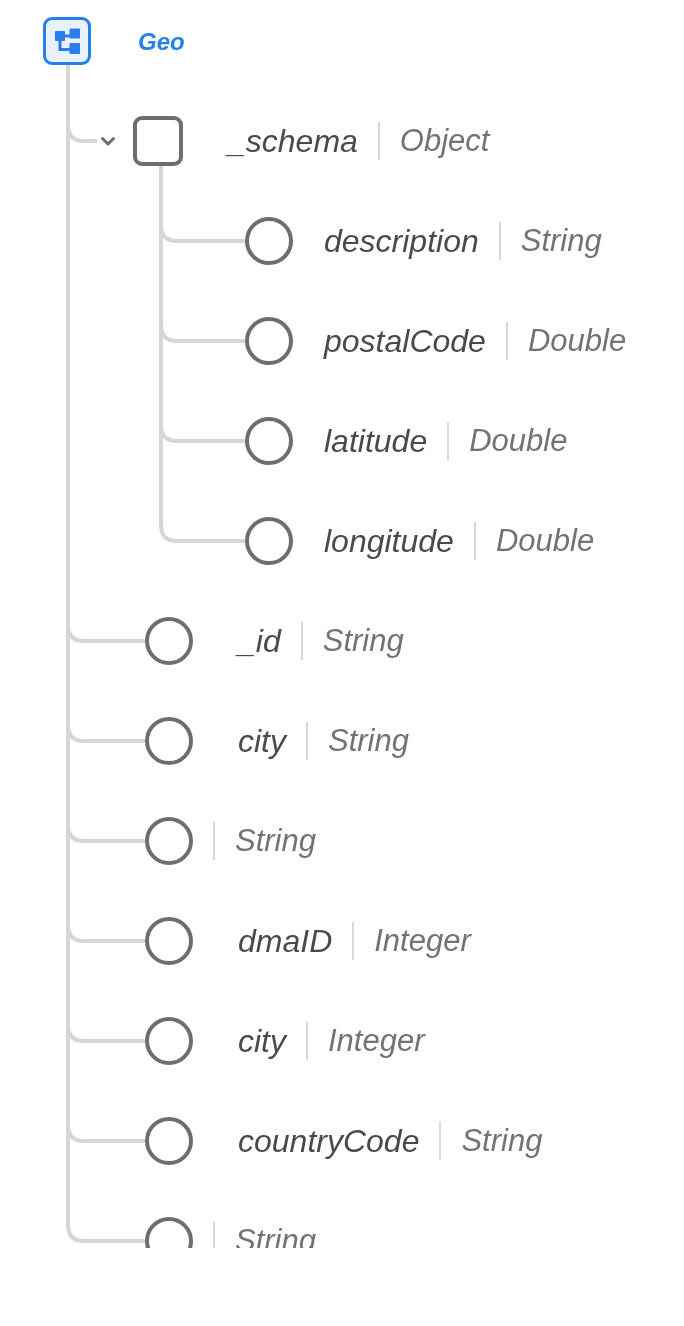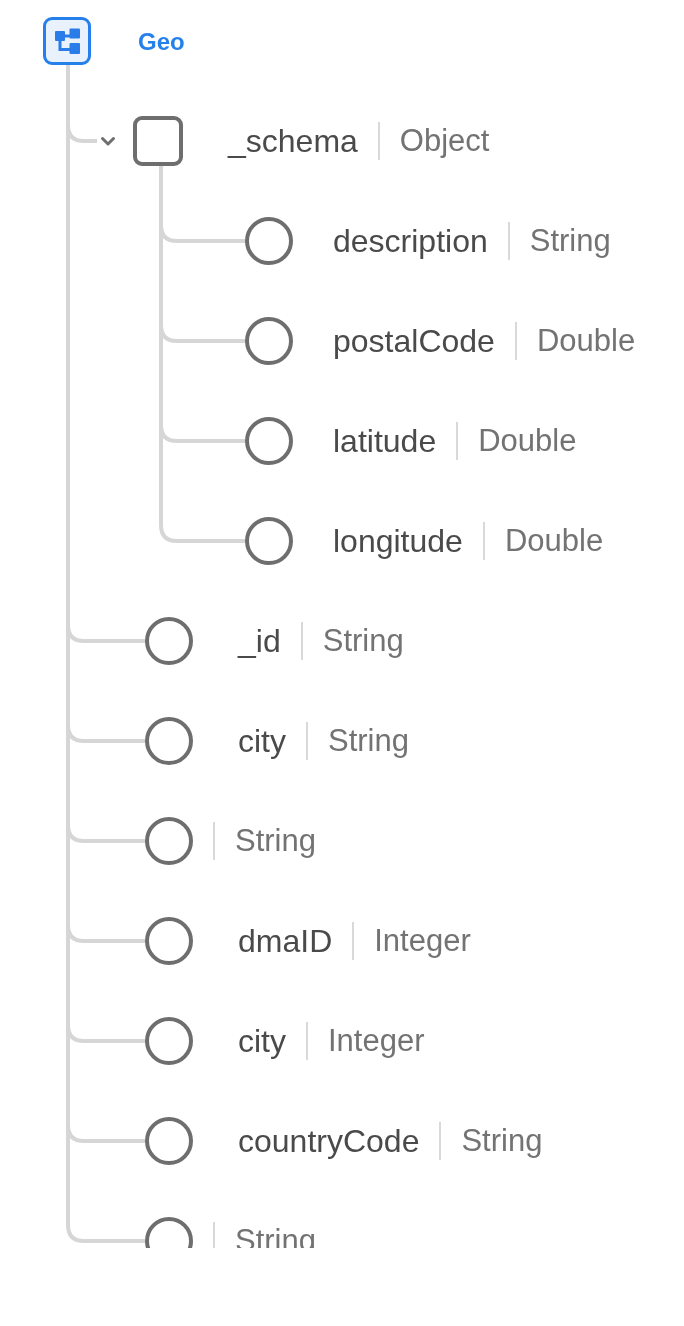--- a/index.html
+++ b/index.html
@@ -3,20 +3,21 @@
 <meta charset="utf-8">
 <style>
   html, body { margin: 0; padding: 0; background: #ffffff; }
   .canvas {
     position: relative;
     width: 684px;
     height: 1248px;
     background: #ffffff;
     font-family: "Liberation Sans", "DejaVu Sans", sans-serif;
     overflow: hidden;
+    font-style: italic;
   }
 
   
   .connectors {
     position: absolute;
     left: 0; top: 0;
     width: 684px; height: 1326px;
     pointer-events: none;
   }
   .connectors path {
@@ -90,21 +91,21 @@
     flex: 0 0 auto;
     cursor: pointer;
   }
 
   .field-name {
     margin-left: 45px;
     font-size: 32px;
     color: #4a4a4a;
     white-space: nowrap;
   }
-  .row--l2 .field-name { margin-left: 40px; }
+  .row--l2 .field-name { margin-left: 31px; }
   .type-divider {
     margin-left: 20px;
     width: 2px;
     height: 38px;
     background: #d9d9d9;
     flex: 0 0 auto;
   }
   .field-type {
     margin-left: 20px;
     font-size: 31px;

